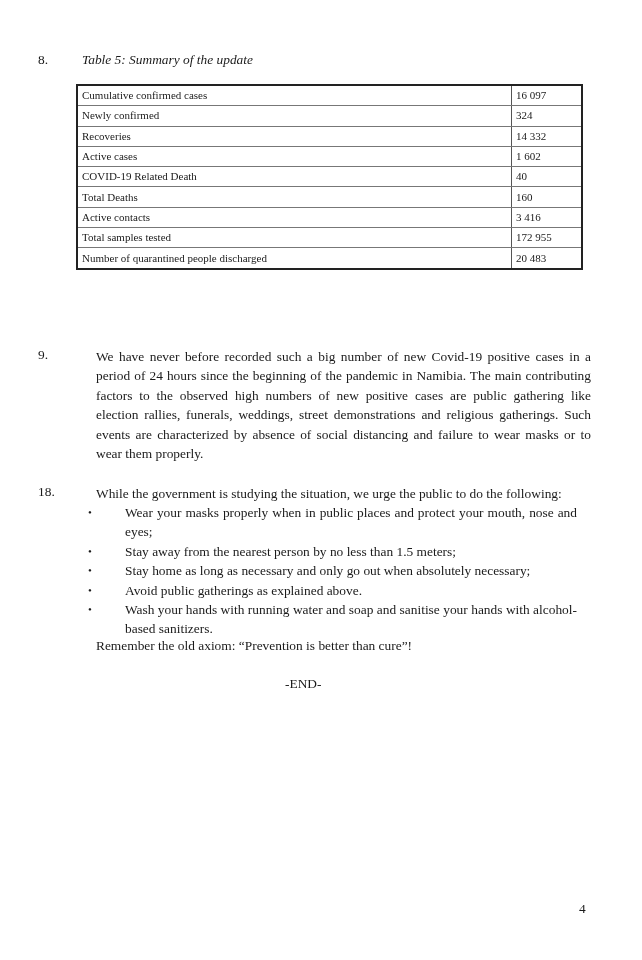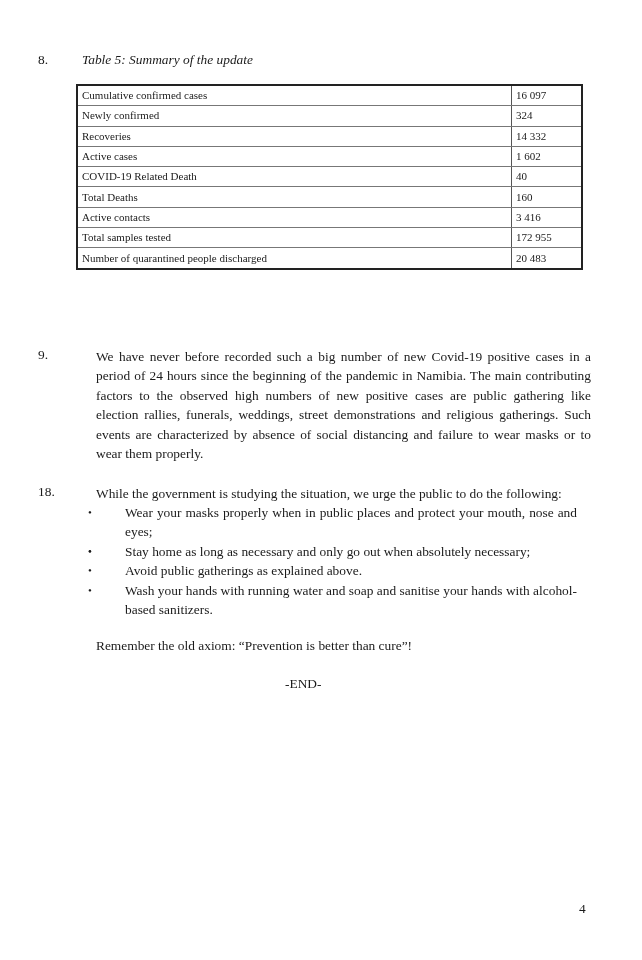--- a/index.html
+++ b/index.html
@@ -109,21 +109,21 @@
 </table>
 
 <div class="num n9">9.</div>
 <div class="para p9">We have never before recorded such a big number of new Covid-19 positive cases in a period of 24 hours since the beginning of the pandemic in Namibia.  The main contributing factors to the observed high numbers of new positive cases are public gathering like election rallies, funerals, weddings, street demonstrations and religious gatherings.  Such events are characterized by absence of social distancing and failure to wear masks or to wear them properly.</div>
 
 <div class="num n10">18.</div>
 <div class="para p10-intro">While the government is studying the situation, we urge the public to do the following:</div>
 
 <ul class="bullets" id="bullet-list">
     <li><span class="dot">•</span><span>Wear your masks properly when in public places and protect your mouth, nose and eyes;</span></li>
-    <li><span class="dot">•</span></li>
+    <li><span class="dot">•</span><span>Stay away from the nearest person by no less than 1.5 meters;</span></li>
     <li><span class="dot">•</span><span>Stay home as long as necessary and only go out when absolutely necessary;</span></li>
     <li><span class="dot">•</span><span>Avoid public gatherings as explained above.</span></li>
     <li><span class="dot">•</span><span>Wash your hands with running water and soap and sanitise your hands with alcohol-based sanitizers.</span></li>
   </ul>
 
 <div class="para remember">Remember the old axiom: “Prevention is better than cure”!</div>
 
 <div class="end">-END-</div>
 <div class="page-num">4</div>
 

